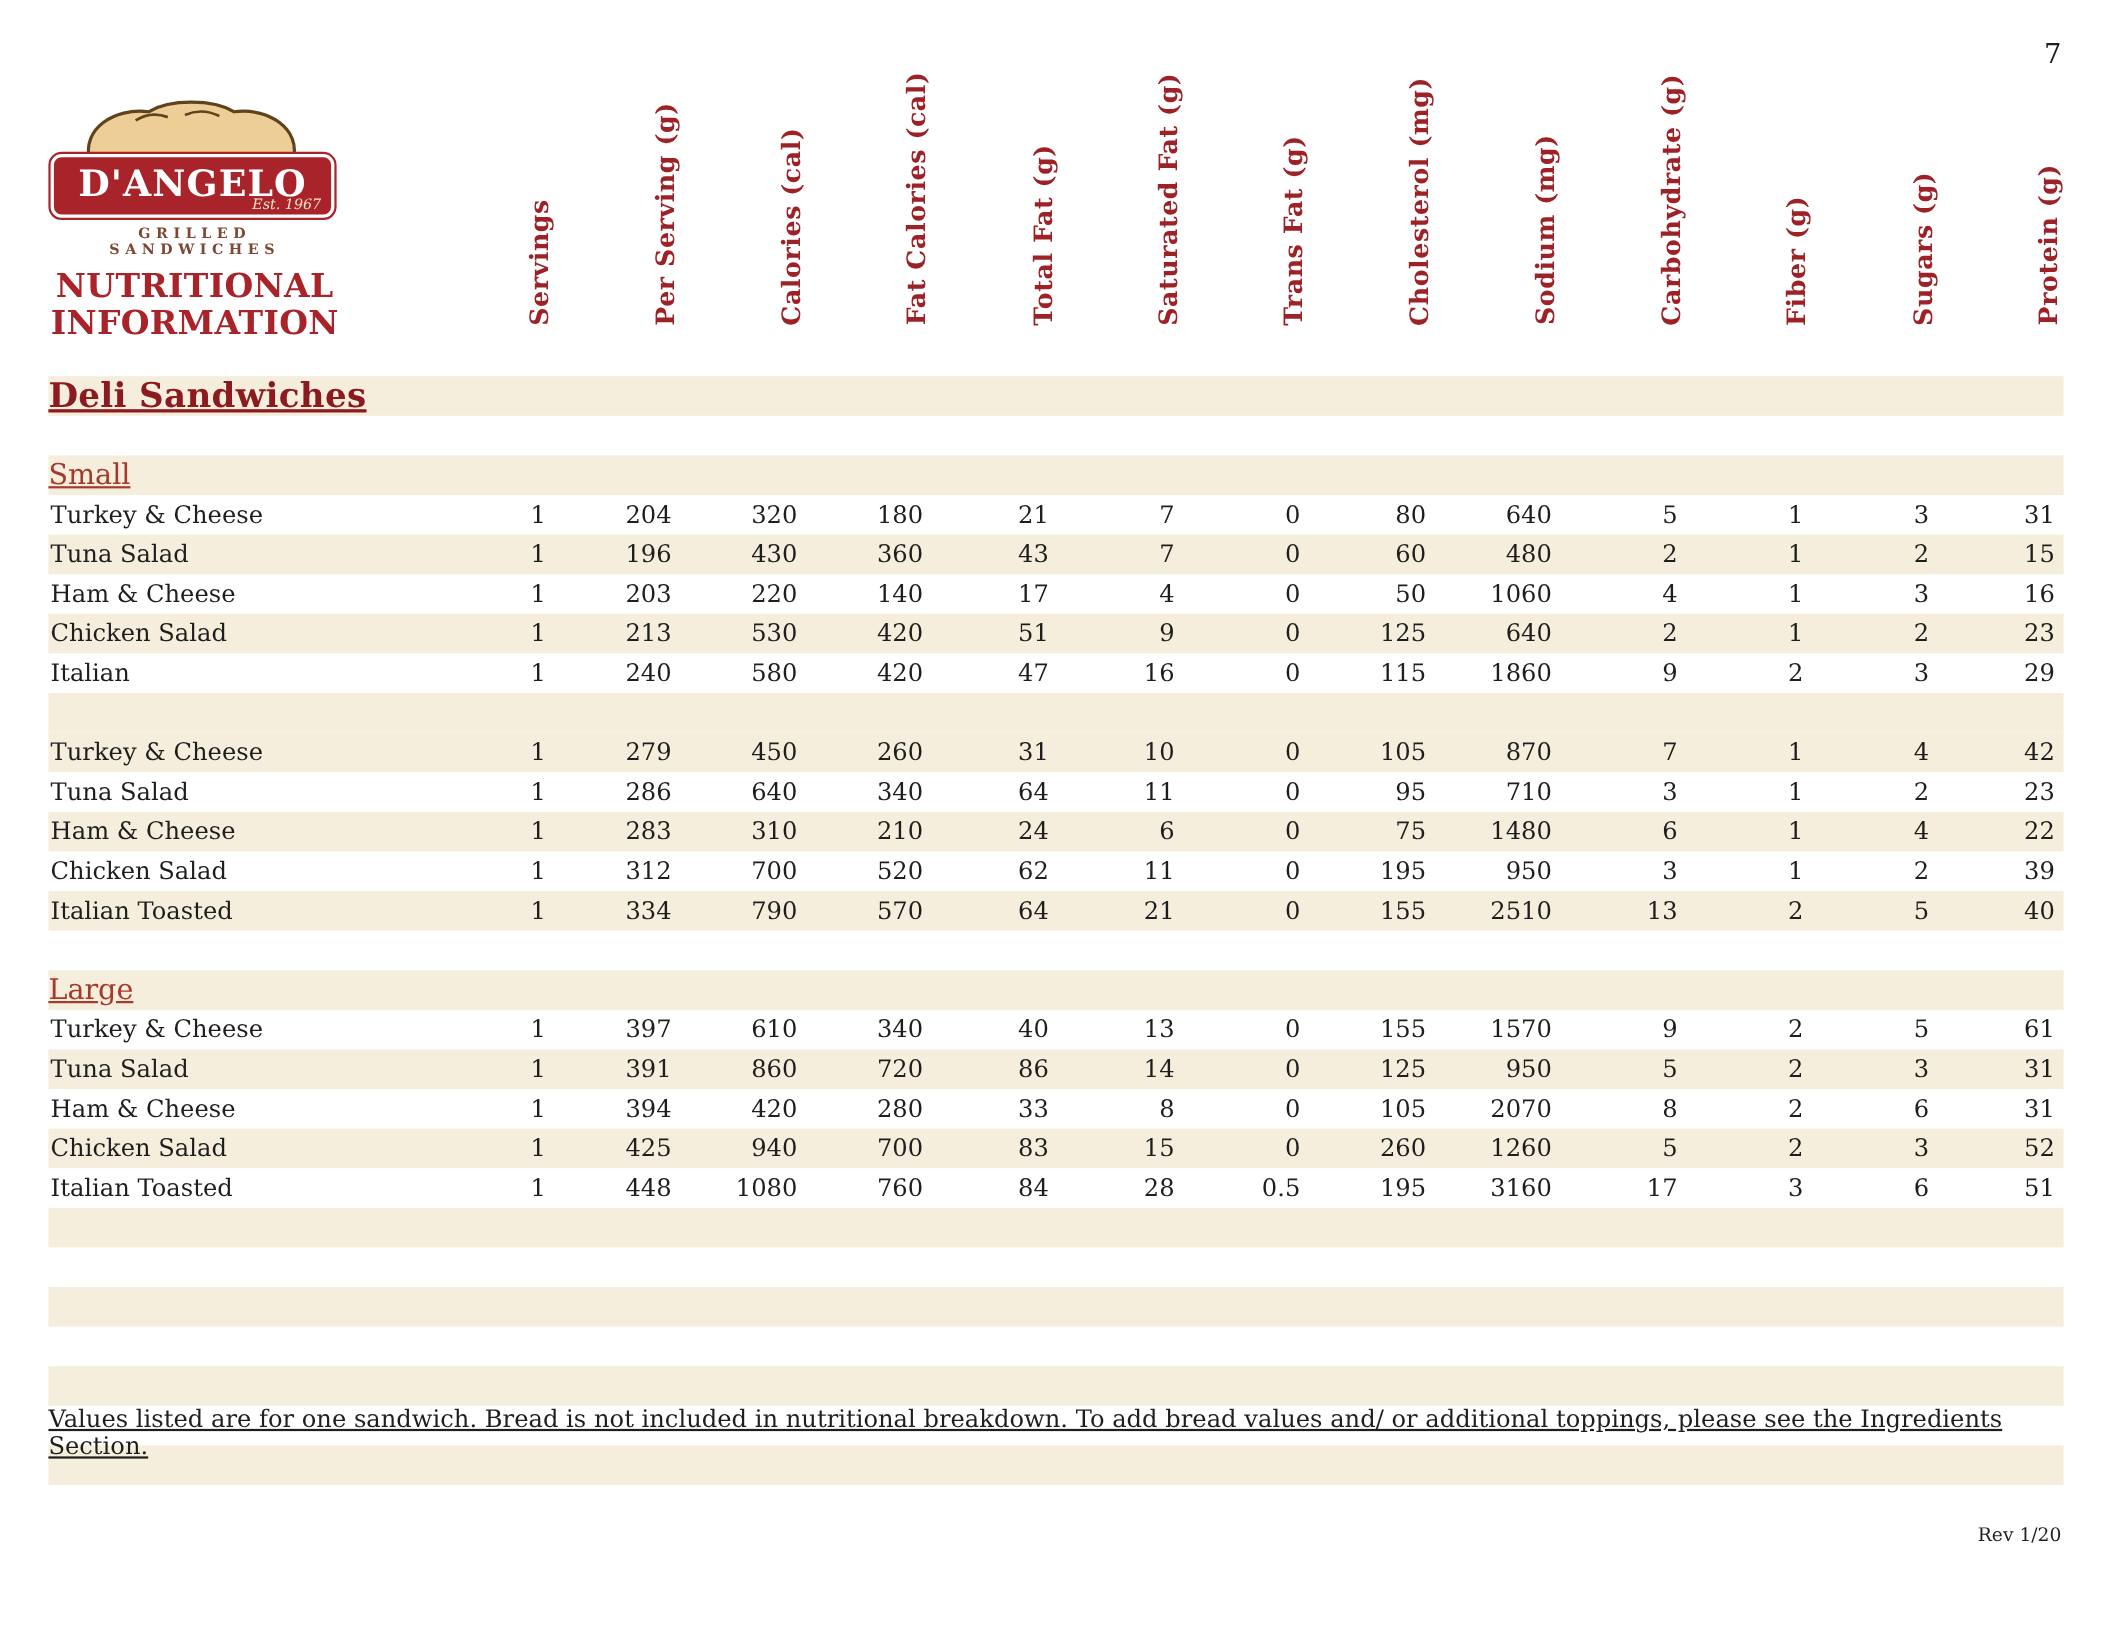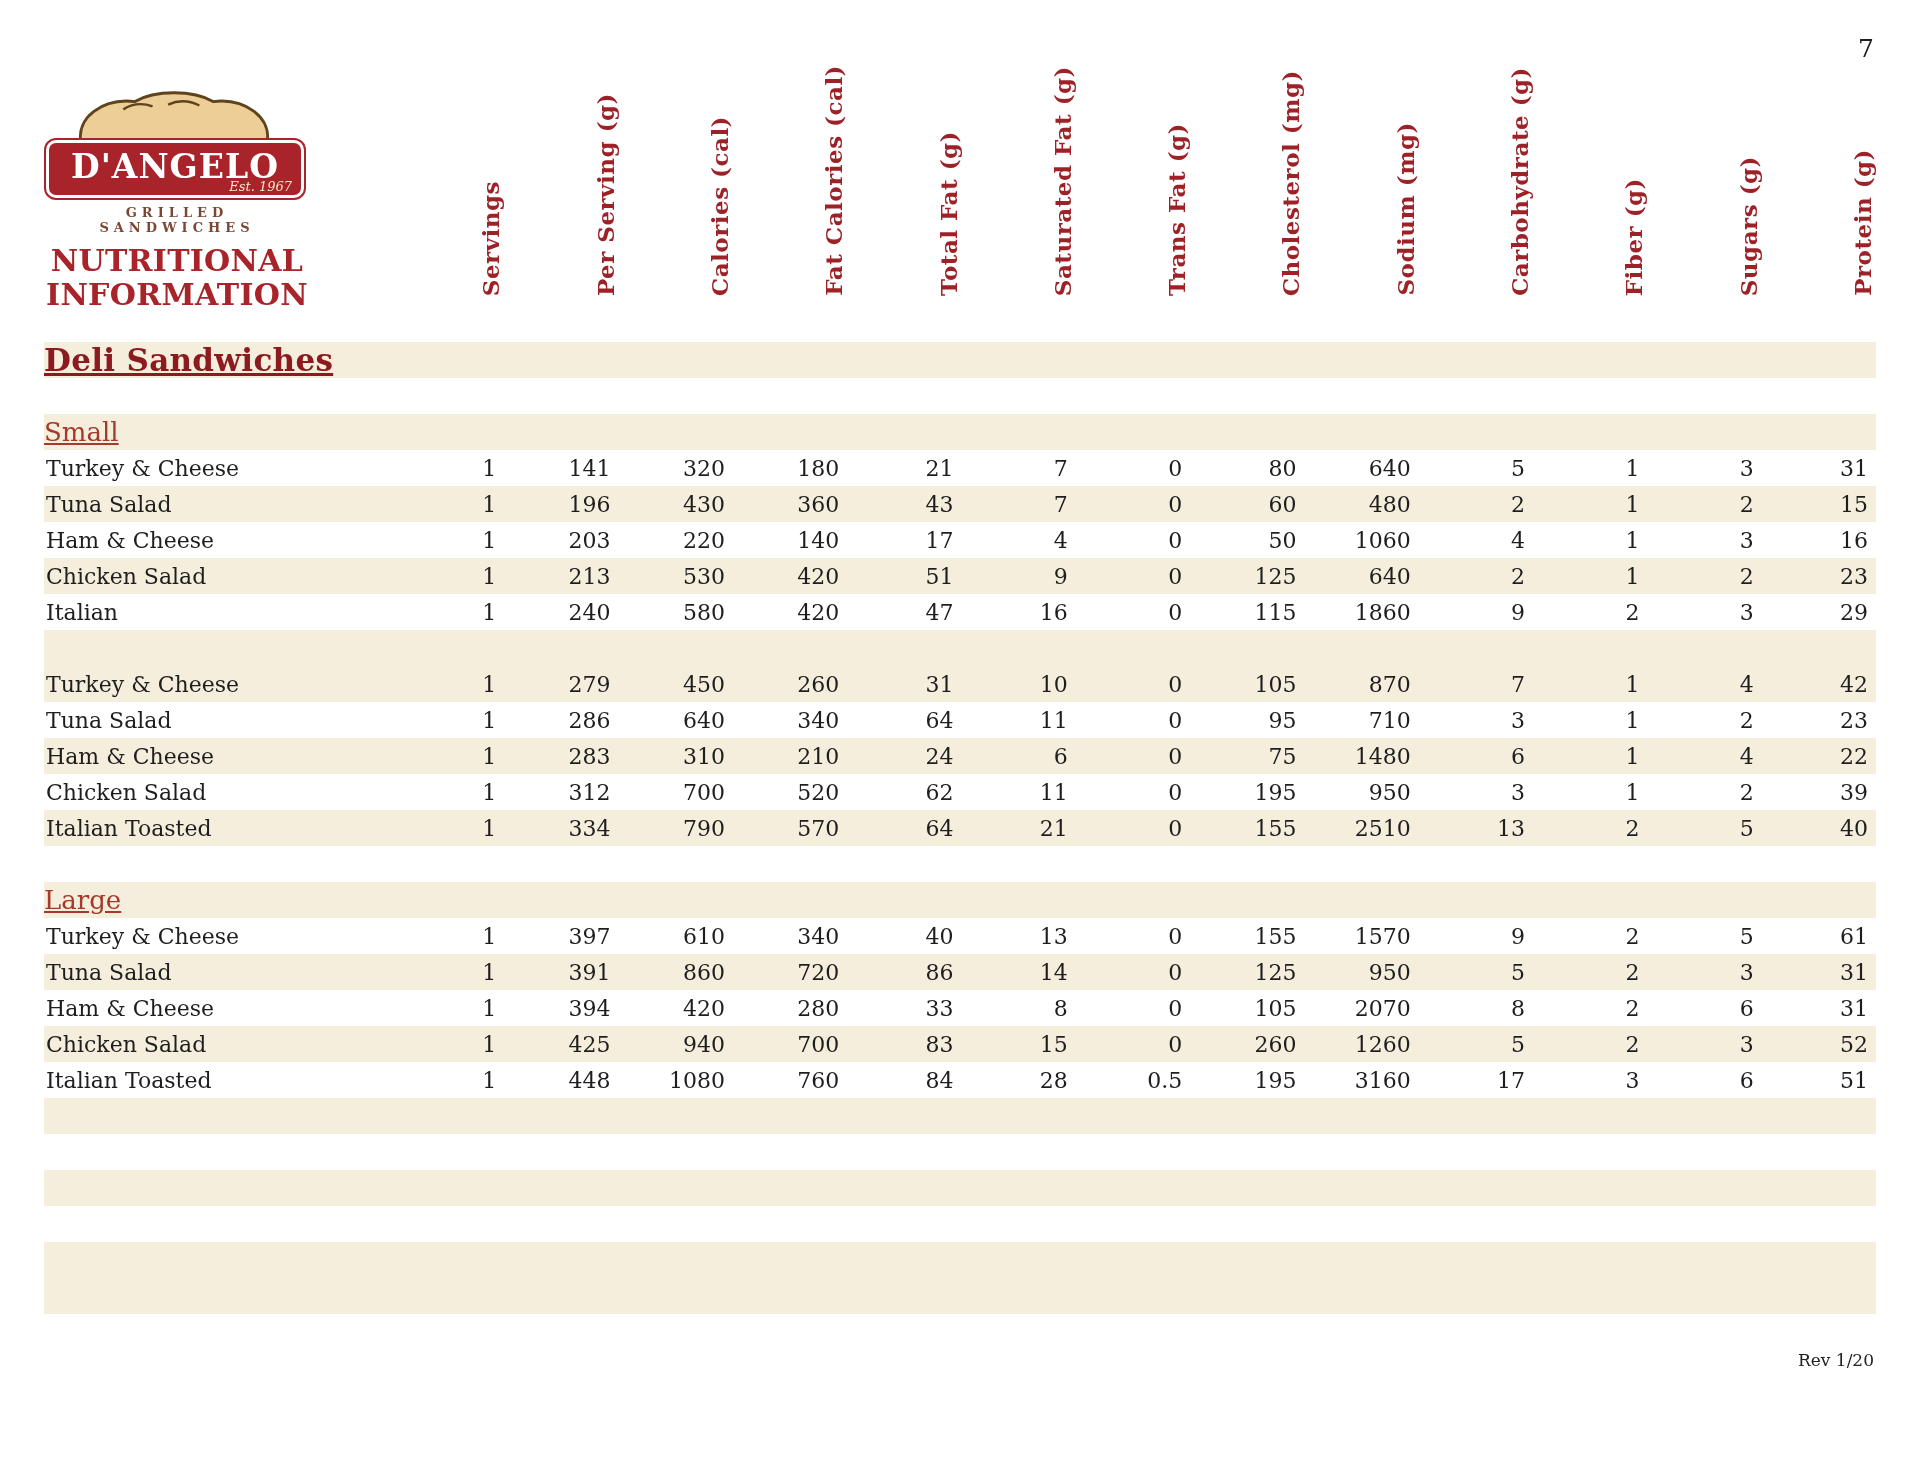--- a/index.html
+++ b/index.html
@@ -175,21 +175,21 @@
       <div class="row shaded">
         <div class="full-cell section-title">Deli Sandwiches</div>
       </div>
       <div class="row"></div>
       <div class="row shaded">
         <div class="full-cell group-label">Small</div>
       </div>
       <div class="row">
         <div class="name-cell">Turkey &amp; Cheese</div>
         <div class="value-cell">1</div>
-        <div class="value-cell">141</div>
+        <div class="value-cell">204</div>
         <div class="value-cell">320</div>
         <div class="value-cell">180</div>
         <div class="value-cell">21</div>
         <div class="value-cell">7</div>
         <div class="value-cell">0</div>
         <div class="value-cell">80</div>
         <div class="value-cell">640</div>
         <div class="value-cell">5</div>
         <div class="value-cell">1</div>
         <div class="value-cell">3</div>
@@ -422,18 +422,21 @@
         <div class="value-cell">17</div>
         <div class="value-cell">3</div>
         <div class="value-cell">6</div>
         <div class="value-cell">51</div>
       </div>
       <div class="row shaded"></div>
       <div class="row"></div>
       <div class="row shaded"></div>
       <div class="row"></div>
       <div class="row shaded"></div>
+      <div class="row">
+        <div class="full-cell note-text">Values listed are for one sandwich. Bread is not included in nutritional breakdown. To add bread values and/ or additional toppings, please see the Ingredients Section.</div>
+      </div>
       <div class="row shaded"></div>
     </div>
 
   <div class="rev-label">Rev 1/20</div>
 
 </div>
 
 </body></html>

